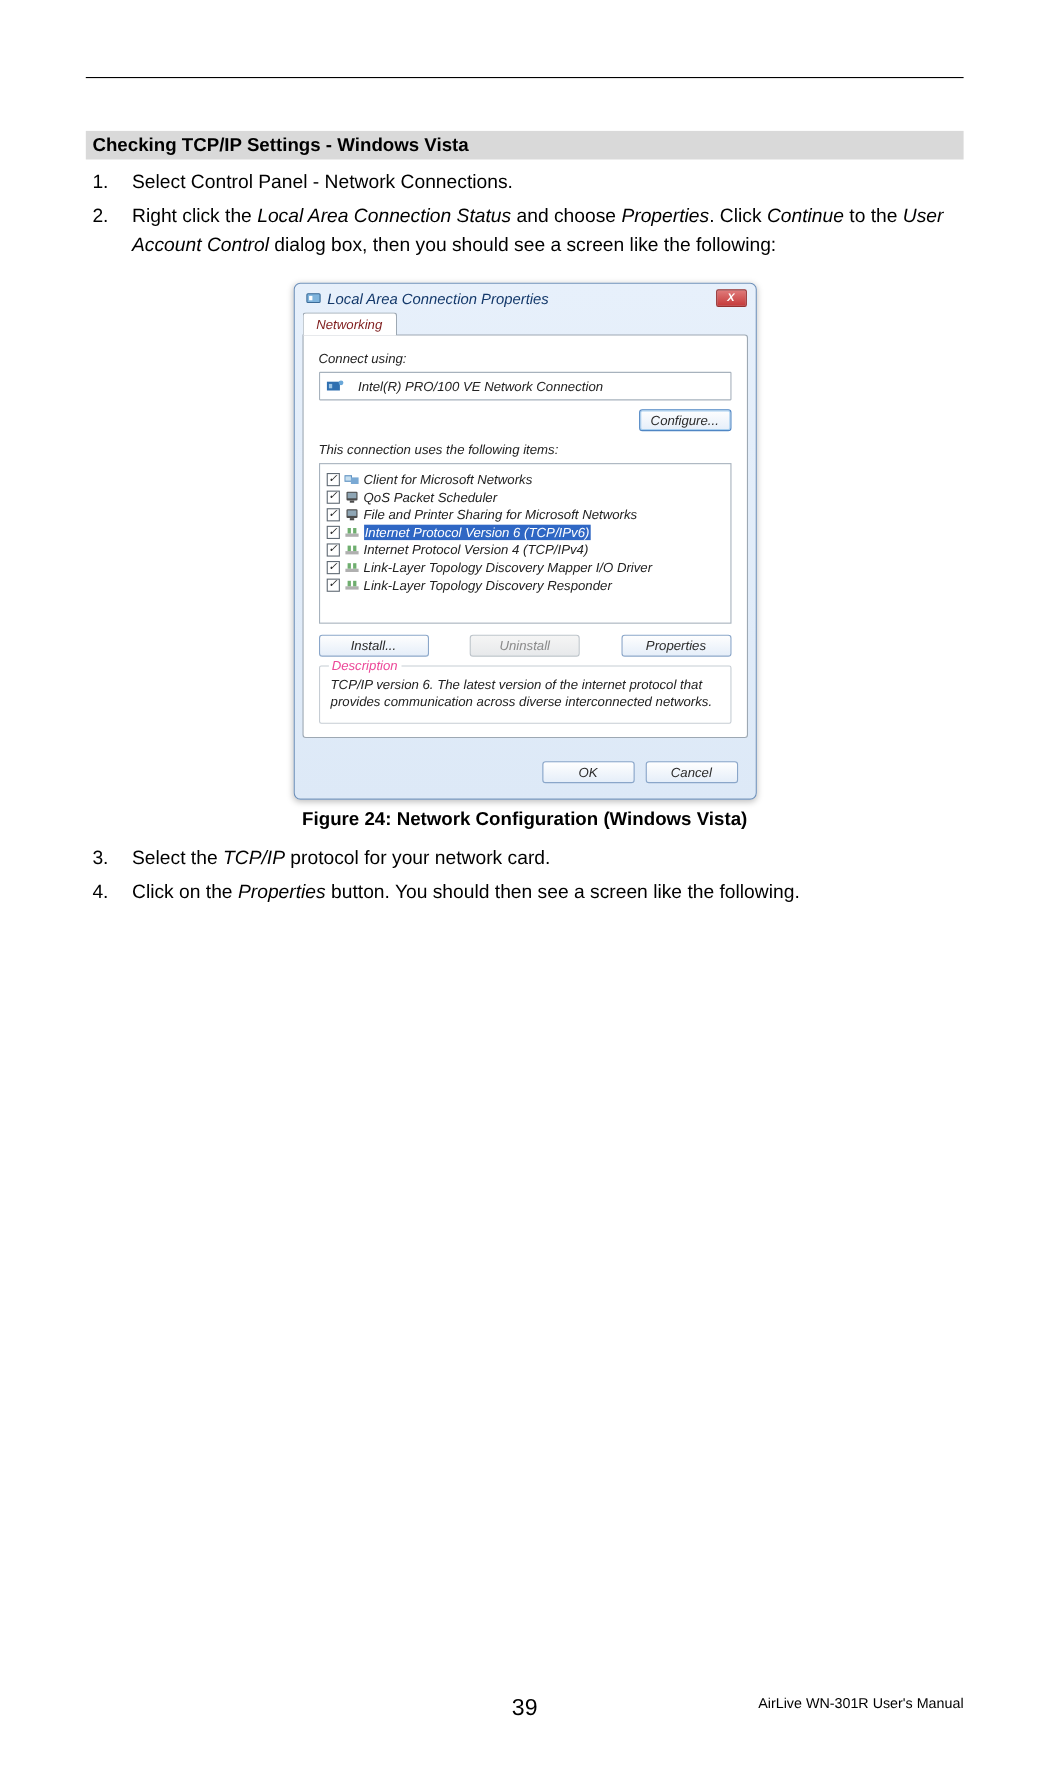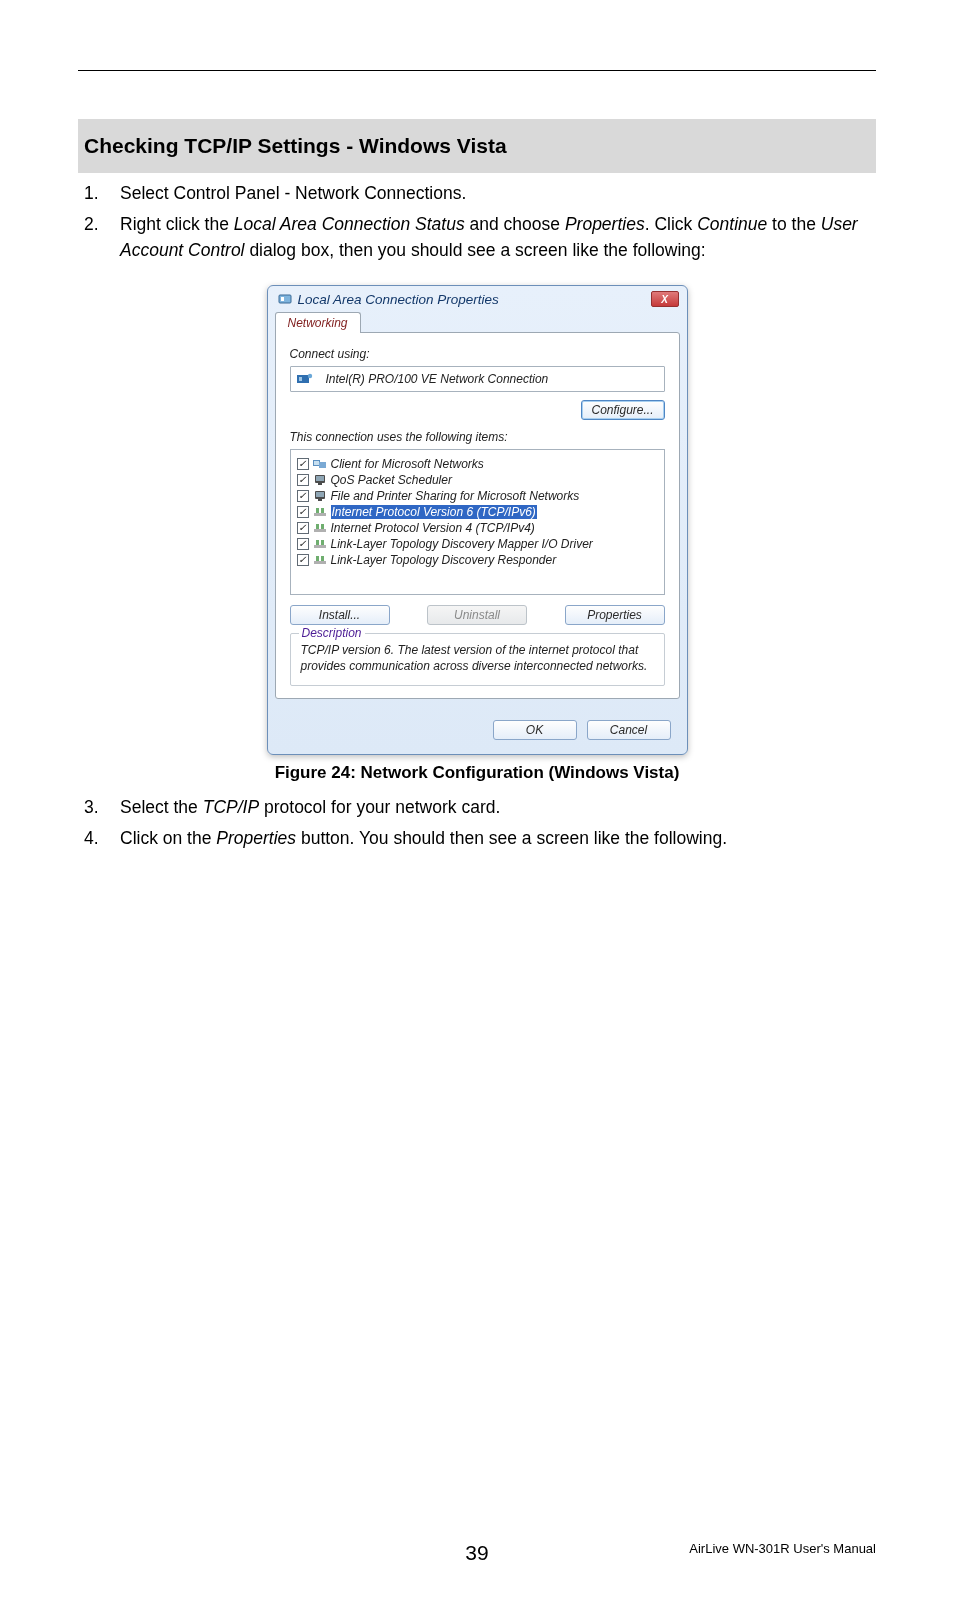--- a/index.html
+++ b/index.html
@@ -1,19 +1,19 @@
 <!DOCTYPE html>
 <html><head>
   <meta charset="utf-8">
   <style>
     * { box-sizing: border-box; margin: 0; padding: 0; }
     body { font-family: Arial, Helvetica, sans-serif; background: #fff; width: 954px; height: 1612px; position: relative; }
     .page { padding: 70px 78px 50px 78px; }
     .hr-top { border-top: 1.5px solid #000; margin-bottom: 48px; }
-    .section-heading { background: #d9d9d9; font-weight: bold; font-size: 21px; padding: 15px 6px; margin-bottom: 8px; }
+    .section-heading { background: #d9d9d9; font-weight: bold; font-size: 17px; padding: 3px 6px; margin-bottom: 8px; }
     ol.steps { list-style: none; padding-left: 0; margin-left: 0; }
     ol.steps > li { display: flex; font-size: 17.5px; line-height: 1.45; margin-bottom: 6px; }
     ol.steps > li .num { width: 42px; flex-shrink: 0; padding-left: 6px; }
     ol.steps > li .txt { flex: 1; }
     .italic { font-style: italic; }
     .dialog-wrap { display: flex; justify-content: center; margin: 22px 0 8px 0; }
     .dialog { width: 421px; background: linear-gradient(#e7f0fb,#dde9f7); border: 1px solid #6c8fb9; border-radius: 6px; box-shadow: 0 2px 6px rgba(0,0,0,0.25); font-family: "Segoe UI", Tahoma, sans-serif; font-style: italic; }
     .titlebar { display: flex; align-items: center; padding: 5px 8px 4px 10px; }
     .titlebar-icon { width: 14px; height: 14px; margin-right: 6px; display:flex; align-items:center; justify-content:center; }
     .titlebar-title { color: #13386a; font-size: 13.5px; flex: 1; }
@@ -30,21 +30,21 @@
     .btn.configure { width: 84px; border-color: #4f86c4; box-shadow: 0 0 0 1px #a7cff0 inset; }
     .items-box { border: 1px solid #a7b2bd; padding: 6px 4px 26px 4px; margin-top: 4px; }
     .item-row { display: flex; align-items: center; gap: 4px; padding: 1px 2px; font-size: 12px; }
     .item-row.selected .item-text { background: #2f67c4; color: #fff; padding: 0 1px; }
     .cbx { width: 12px; height: 12px; border: 1px solid #606a74; display:flex; align-items:center; justify-content:center; font-size:10px; line-height:1; }
     .item-icon { width: 14px; height: 14px; display:flex; align-items:center; justify-content:center; }
     .btn-row { display: flex; gap: 24px; margin: 10px 0 8px 0; justify-content: space-between; }
     .btn-row .btn { width: 100px; }
     .btn.disabled { color: #8a8a8a; background: linear-gradient(#f5f5f5,#e7e9eb); border-color:#bcc3c9; }
     .fieldset { border: 1px solid #c6cdd4; border-radius: 2px; padding: 8px 10px 10px 10px; position: relative; margin-top: 2px; }
-    .fieldset .legend { position: absolute; top: -8px; left: 8px; background: #fff; font-size: 12px; padding: 0 3px; color: #4c1d95; }
+    .fieldset .legend { position: absolute; top: -8px; left: 8px; background: #fff; font-size: 12px; padding: 0 3px; color: #ec4899; }
     .fieldset .desc-text { font-size: 12px; line-height: 1.35; color: #222; }
     .dialog-footer { display: flex; gap: 10px; justify-content: flex-end; padding: 14px 16px 14px 10px; }
     .figure-caption { text-align: center; font-weight: bold; font-size: 17px; margin: 8px 0 12px 0; }
     .footer { position: absolute; bottom: 56px; left: 78px; right: 78px; display: flex; align-items: baseline; font-size: 13px; }
     .footer .pagenum { position: absolute; left: 50%; transform: translateX(-50%); font-size: 21px; }
     .footer .manual { margin-left: auto; }
   </style>
 </head>
 <body>
 

